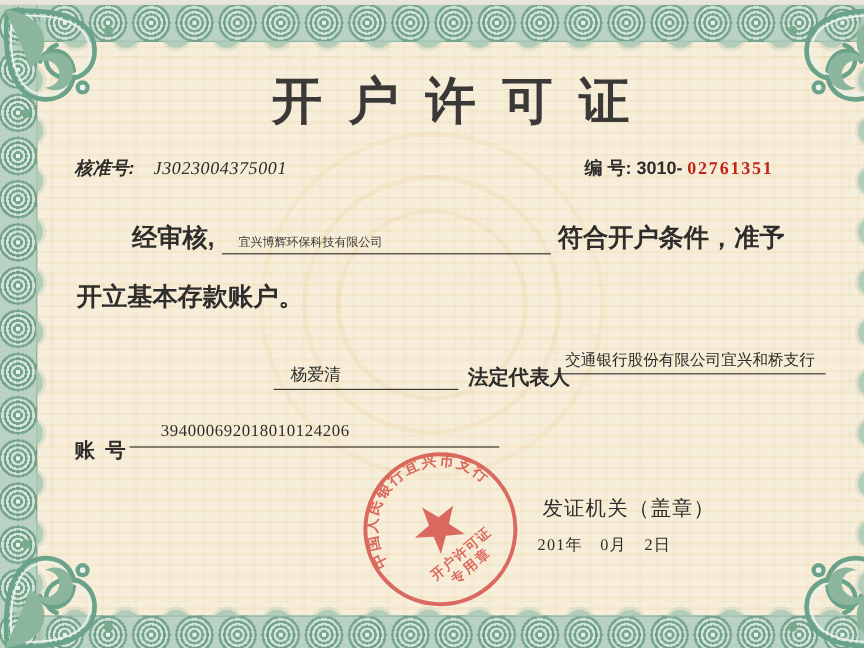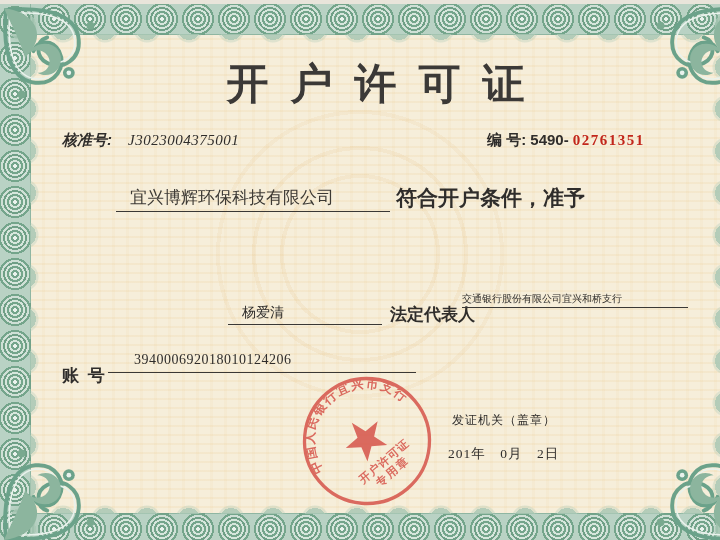--- a/index.html
+++ b/index.html
@@ -44,30 +44,30 @@
   .title{position:absolute;left:0;right:0;top:52px;text-align:center;
     font-family:"Liberation Serif", serif;font-weight:700;font-size:42px;
     letter-spacing:22px;text-indent:22px;color:#3b3937;}
   .meta-approval{position:absolute;left:62px;top:127px;font-size:15px;font-weight:700;font-style:italic;}
   .meta-approval .val{font-family:"Liberation Serif", serif;font-weight:400;margin-left:16px;letter-spacing:.5px;}
   .meta-serial{position:absolute;left:487px;top:127px;font-size:15px;font-weight:700;}
   .meta-serial .val{font-family:"Liberation Serif", serif;font-weight:700;color:#c2261b;margin-left:4px;letter-spacing:1.5px;}
   .body1{position:absolute;left:110px;top:180px;display:flex;align-items:flex-end;}
   .body1 .big{font-size:21px;font-weight:700;white-space:nowrap;}
   .field-line{border-bottom:1.5px solid #3a3835;font-family:"Liberation Serif", serif;}
-  .company{width:260px;margin:0 6px;padding:0 0 2px 14px;font-size:17px;color:#3c3934;}
+  .company{width:260px;margin:0 6px;padding:0 0 2px 14px;font-size:10px;color:#3c3934;}
   .body2{position:absolute;left:64px;top:229px;font-size:21px;font-weight:700;}
   .lbl{font-size:16px;font-weight:700;white-space:nowrap;}
   .legal-label{position:absolute;left:58px;top:299px;}
   .legal-value{position:absolute;left:228px;top:300px;width:140px;padding:0 0 2px 14px;font-size:14px;}
   .bank-label{position:absolute;left:390px;top:299px;font-size:17px;}
-  .bank-value{position:absolute;left:462px;top:288px;width:226px;font-size:10px;line-height:1.3;padding-bottom:2px;}
+  .bank-value{position:absolute;left:462px;top:288px;width:226px;font-size:13px;line-height:1.3;padding-bottom:2px;text-align:center;}
   .acct-label{position:absolute;left:62px;top:360px;font-size:17px;letter-spacing:2px;}
   .acct-value{position:absolute;left:108px;top:348px;width:282px;padding:0 0 4px 26px;font-size:14px;letter-spacing:.5px;}
-  .issuer-label{position:absolute;left:452px;top:408px;font-family:Liberation Serif, serif;font-size:12px;letter-spacing:1px;}
+  .issuer-label{position:absolute;left:452px;top:408px;font-family:Liberation Serif, serif;font-size:17px;letter-spacing:1px;}
   .issue-date{position:absolute;left:448px;top:441px;font-family:"Liberation Serif", serif;font-size:13.5px;letter-spacing:1px;}
   .stamp{position:absolute;left:296px;top:366px;width:142px;height:142px;transform:rotate(-40deg);opacity:.85;}
 </style>
 </head>
 <body>
 
 <div class="cert">
 
   <div class="band band-h band-top"></div>
   <div class="band band-h band-bottom"></div>
@@ -149,28 +149,30 @@
 
   <div class="content">
 
     <div class="title">开户许可证</div>
 
     <div class="meta-approval">
       <span>核准号:</span><span class="val">J3023004375001</span>
     </div>
 
     <div class="meta-serial">
-      <span>编 号: 5490-</span><span class="val">02761351</span>
+      <span>编 号: 3010-</span><span class="val">02761351</span>
     </div>
 
     <div class="body1">
+      <span class="big">经审核,</span>
       <span class="field-line company">宜兴博辉环保科技有限公司</span>
       <span class="big">符合开户条件，准予</span>
     </div>
 
+    <div class="body2">开立基本存款账户。</div>
 
     <div class="field-line legal-value">杨爱清</div>
 
     <div class="lbl bank-label">法定代表人</div>
     <div class="field-line bank-value">交通银行股份有限公司宜兴和桥支行</div>
 
     <div class="lbl acct-label">账  号</div>
     <div class="field-line acct-value">394000692018010124206</div>
 
     <div class="issuer-label">发证机关（盖章）</div>

